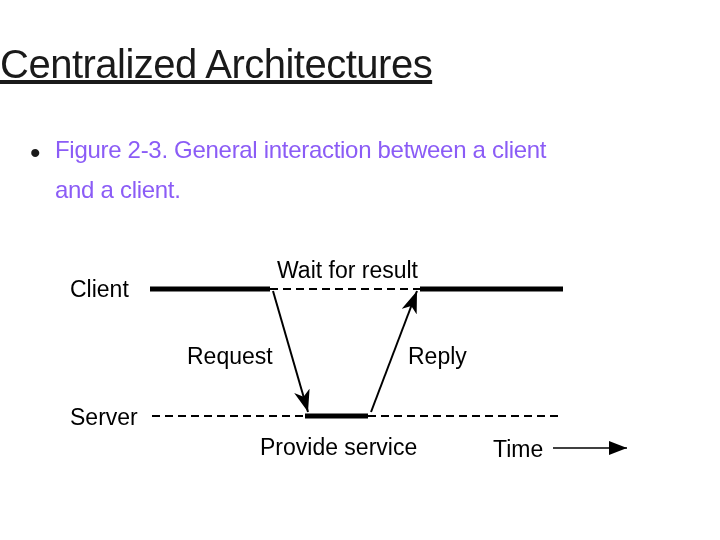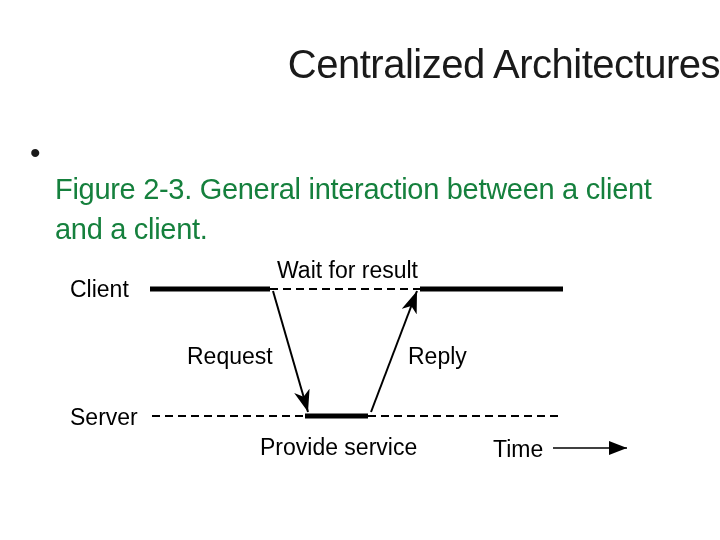--- a/index.html
+++ b/index.html
@@ -17,46 +17,46 @@
   .slide {
     position: absolute;
     inset: 0;
     background: #ffffff;
   }
   .title {
     position: absolute;
     top: 40px;
     left: 0;
     width: 720px;
-    text-align: right;
+    text-align: left;
     font-size: 40px;
     line-height: 48px;
     font-weight: 400;
     color: #1a1a1a;
     letter-spacing: -0.5px;
     white-space: nowrap;
+    text-decoration: underline;
   }
   .bullet-marker {
     position: absolute;
     left: 30px;
     top: 133px;
     font-size: 30px;
     line-height: 40px;
     color: #1a1a1a;
   }
   .caption {
     position: absolute;
     left: 55px;
     top: 130px;
     width: 650px;
-    font-size: 29px;
+    font-size: 24px;
     line-height: 40px;
-    color: #15803d;
+    color: #8b5cf6;
     letter-spacing: -0.3px;
-    margin-top: 39px;
   }
   .caption .cap-line {
     display: block;
     white-space: nowrap;
   }
   .figure-svg {
     position: absolute;
     left: 0;
     top: 0;
     width: 720px;

